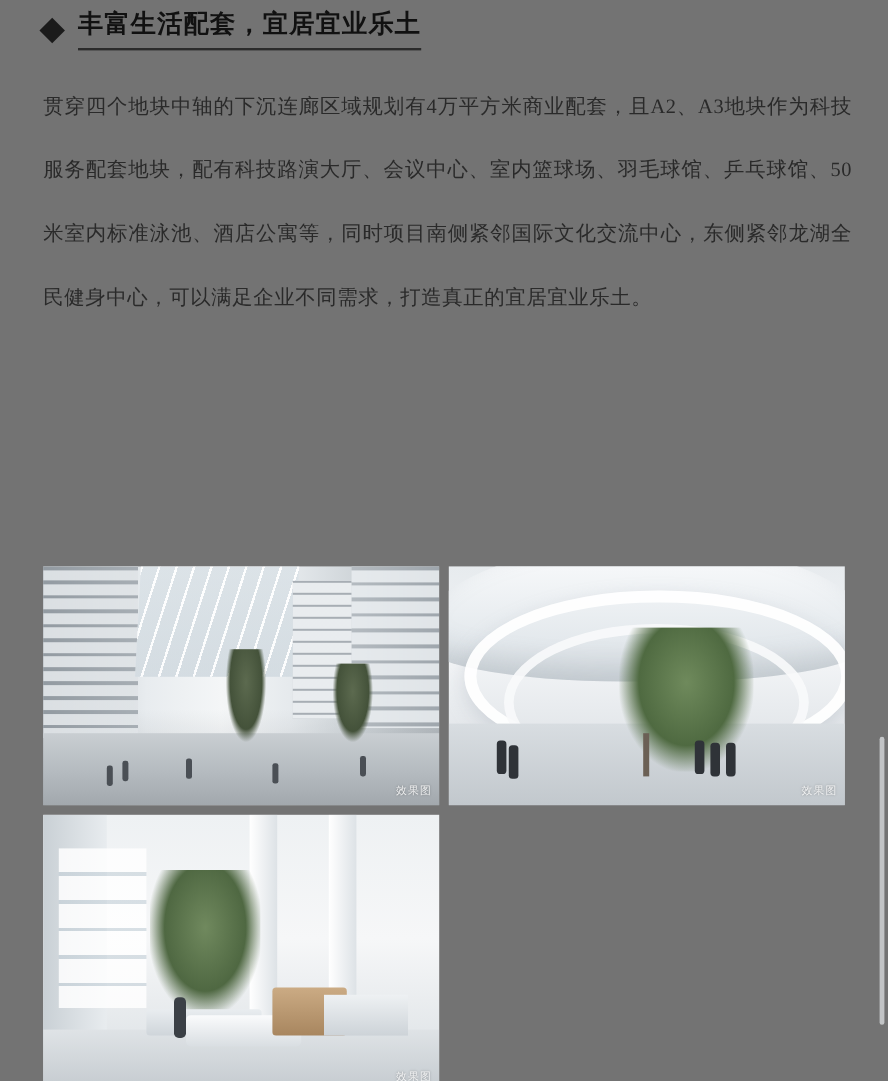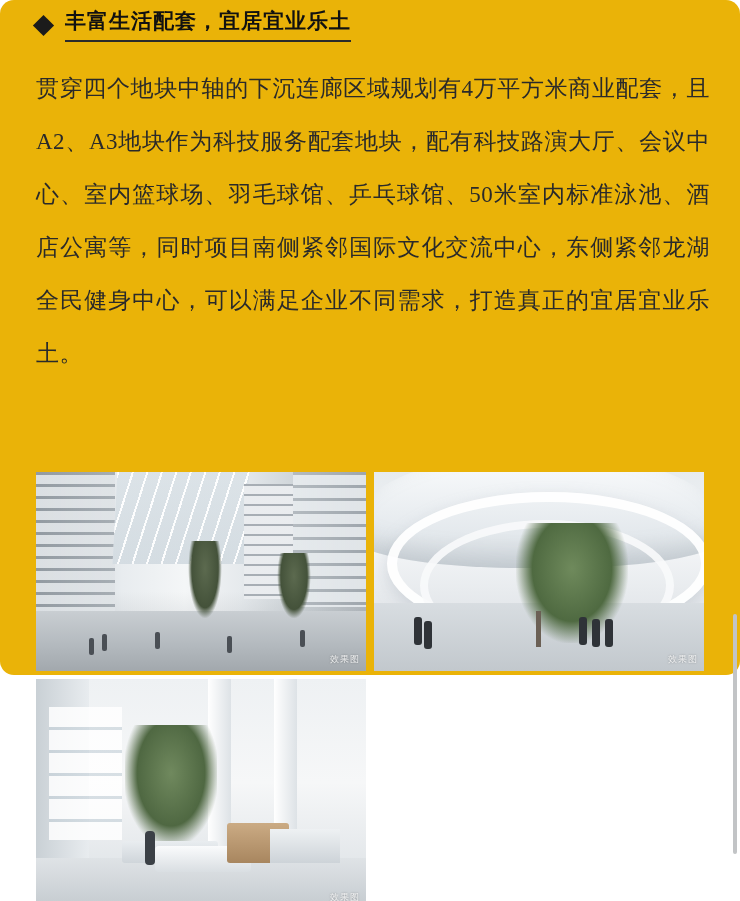--- a/index.html
+++ b/index.html
@@ -9,24 +9,23 @@
   }
   body {
     width: 740px;
     height: 901px;
     overflow: hidden;
     font-family: "Liberation Sans", sans-serif;
     position: relative;
   }
   .page {
     width: 740px;
-    height: 675px;
+    height: 901px;
     position: relative;
-    background: #eab308;
-    border-radius: 14px;
+    background: #737373;
   }
 
   
   .heading {
     display: flex;
     align-items: center;
     gap: 14px;
     padding: 8px 0 0 36px;
     height: 40px;
     box-sizing: border-box;
@@ -46,21 +45,21 @@
     letter-spacing: 1px;
     line-height: 30px;
     border-bottom: 2px solid #2b2b2b;
     padding-bottom: 4px;
     display: inline-block;
   }
 
   
   .body-text {
     margin: 22px 30px 0 36px;
-    font-size: 23px;
+    font-size: 17px;
     line-height: 53px;
     color: #2a2a2a;
     text-align: justify;
     text-justify: inter-ideograph;
     letter-spacing: 0.5px;
     font-family: "Liberation Serif", serif;
   }
 
   
   .img-grid {

